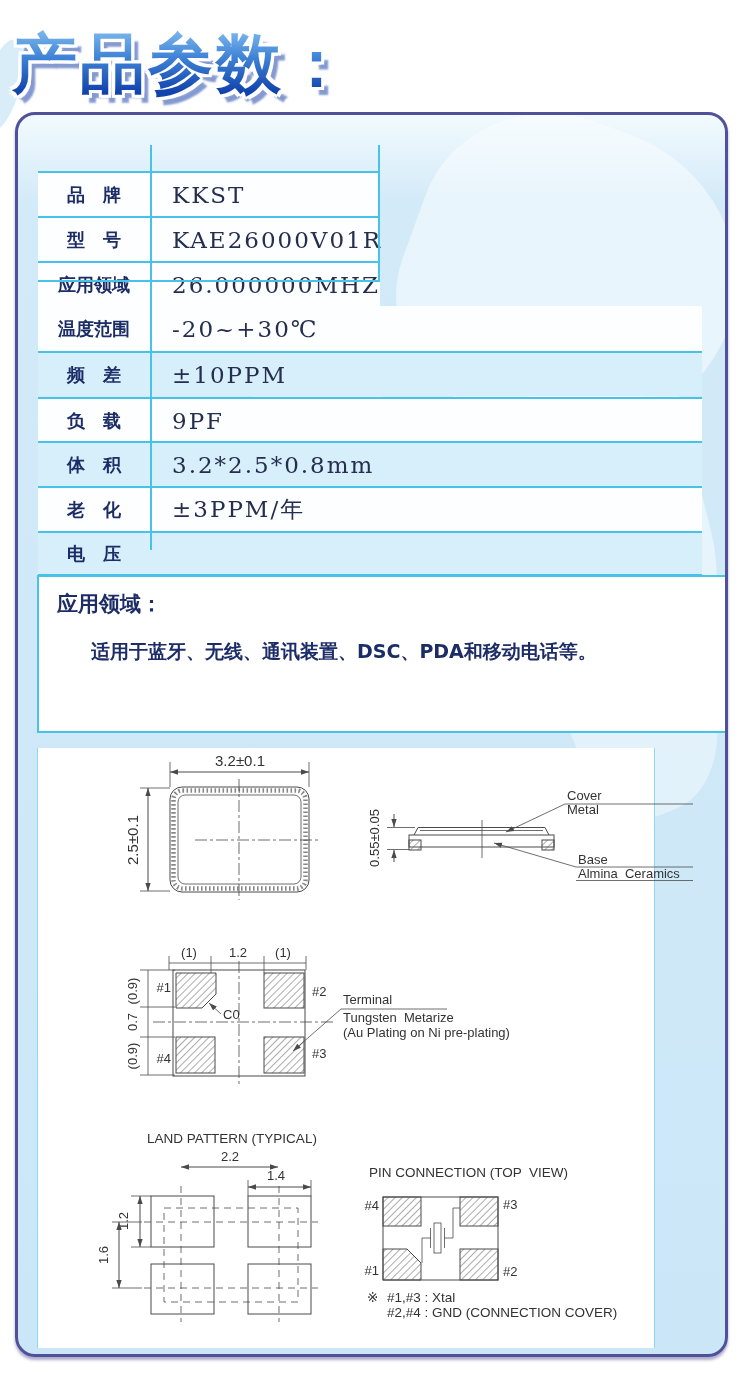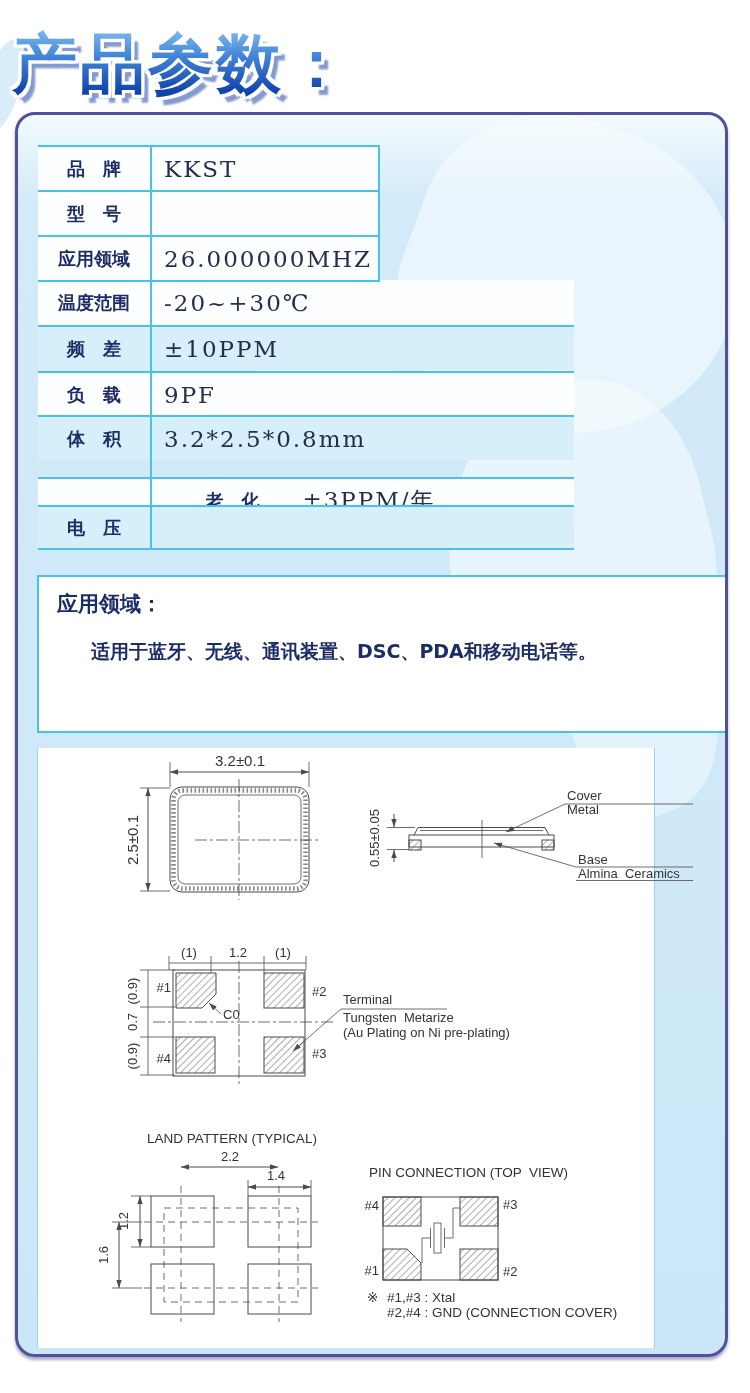--- a/index.html
+++ b/index.html
@@ -31,31 +31,31 @@
     box-shadow:0 3px 3px rgba(70,70,140,0.45); overflow:hidden; }
   .blob { position:absolute; background:rgba(250,253,255,0.55); z-index:1; }
   .blob.b1 { left:388px; top:8px;  width:330px; height:310px; border-radius:46% 54% 58% 42%; transform:rotate(20deg); }
   .blob.b2 { left:430px; top:270px; width:265px; height:340px; border-radius:60% 40% 52% 48%; transform:rotate(-14deg); }
   .blob.b3 { left:240px; top:170px; width:130px; height:170px; border-radius:55% 45% 48% 52%; transform:rotate(28deg); opacity:.7; }
   .blob.b4 { left:545px; top:470px; width:150px; height:230px; border-radius:48% 52% 60% 40%; transform:rotate(-22deg); opacity:.8; }
 
   
   .spec-table { position:absolute; left:20px; top:30px; width:664px; height:405px; z-index:2; }
   .row { position:absolute; left:0; display:flex; align-items:center; height:45px;
-         border-top:2px solid #47c2e9; }
+         border-top:2px solid #47c2e9;margin-top:26px; }
   .row.narrow { width:342px; }
-  .row.wide   { width:536px; }
+  .row.wide   { width:664px; }
   .row.no-top { border-top:none; }
   .bg-white { background:#fdfeff; }
   .bg-blue  { background:#d7eefb; }
   .lineseg  { position:absolute; height:2px; background:#47c2e9; z-index:3; }
   .vline    { position:absolute; width:2px;  background:#47c2e9; z-index:3; }
   .lbl { width:112px; flex:0 0 112px; text-align:center; white-space:pre;
          font-weight:bold; font-size:18px; color:#1c2c66; }
-  .val { padding-left:14px; font-family:"DejaVu Serif","Liberation Serif",serif;
+  .val { padding-left:22px; font-family:"DejaVu Serif","Liberation Serif",serif;
          font-size:23px; letter-spacing:2px; color:#252e4e; white-space:pre; }
 
   
   .app-box { position:absolute; left:19px; top:460px; width:724px; height:158px;
     background:#ffffff; border:2px solid #47c2e9; z-index:2; }
   .app-heading { position:absolute; left:18px; top:13px;
     font-weight:bold; font-size:21px; color:#1c2c66; }
   .app-body { position:absolute; left:52px; top:62px; width:600px;
     font-weight:bold; font-size:19px; color:#1c2c66; white-space:pre; }
 
@@ -88,20 +88,21 @@
   <div class="blob b3"></div>
   <div class="blob b4"></div>
 
   <div class="spec-table">
     <div class="row narrow bg-white" style="top:0;">
       <span class="lbl">品　牌</span>
       <span class="val">KKST</span>
     </div>
     <div class="row narrow bg-white" style="top:45px;">
       <span class="lbl">型　号</span>
+      <span class="val">KAE26000V01R</span>
     </div>
     <div class="row narrow bg-white" style="top:90px;">
       <span class="lbl">应用领域</span>
       <span class="val">26.000000MHZ</span>
     </div>
     <div class="row wide no-top bg-white" style="top:135px;">
       <span class="lbl">温度范围</span>
       <span class="val">-20~+30℃</span>
     </div>
     <div class="lineseg" style="top:135px; width:342px;"></div>
@@ -110,21 +111,21 @@
       <span class="val">±10PPM</span>
     </div>
     <div class="row wide bg-white" style="top:226px;align-items:center;">
       <span class="lbl">负　载</span>
       <span class="val">9PF</span>
     </div>
     <div class="row wide bg-blue" style="top:270px;">
       <span class="lbl">体　积</span>
       <span class="val">3.2*2.5*0.8mm</span>
     </div>
-    <div class="row wide bg-white" style="top:332px;justify-content:center;">
+    <div class="row wide bg-white" style="top:315px;">
       <span class="lbl">老　化</span>
       <span class="val">±3PPM/年</span>
     </div>
     <div class="row wide bg-blue" style="top:360px; height:45px; border-bottom:2px solid #47c2e9;">
       <span class="lbl">电　压</span>
       <span class="val"></span>
     </div>
     <div class="vline" style="left:112px; top:0; height:405px;"></div>
     <div class="vline" style="left:340px; top:0; height:135px;"></div>
   </div>

